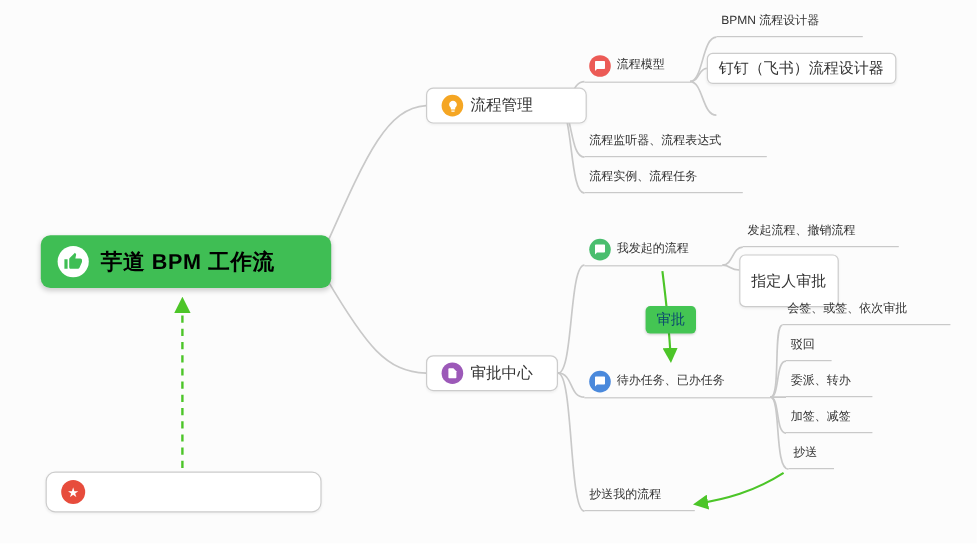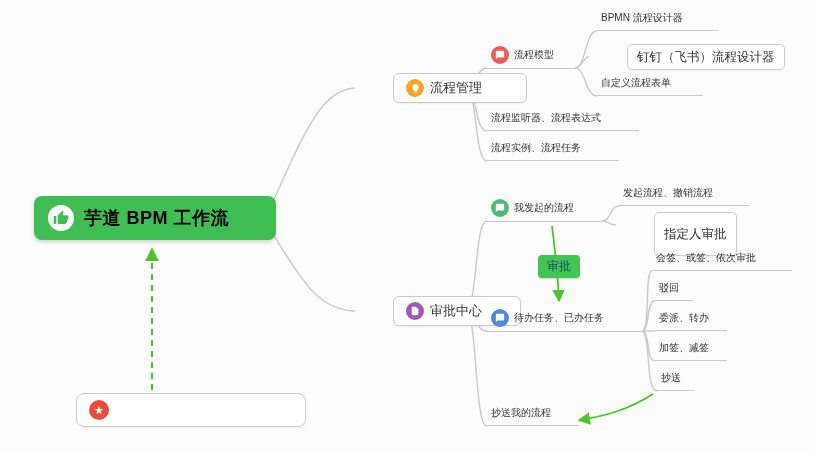--- a/index.html
+++ b/index.html
@@ -18,21 +18,21 @@
     position:absolute; font-size:10px; color:var(--text-dark,#333);
     line-height:16px; padding:0 4px 4px 4px; white-space:nowrap;
     border-bottom:1px solid var(--line-gray,#C9C9C9);
   }
   .leaf.with-icon{ display:flex; align-items:center; gap:5px; line-height:18px; }
 
   .box{
     position:absolute; display:flex; align-items:center; gap:6px;
     background:#fff; border:1px solid var(--border-gray,#CCCCCC);
     border-radius:6px; padding:0 12px; font-size:13px; color:var(--text-dark,#333);
-    white-space:nowrap; box-shadow:0 1px 2px rgba(0,0,0,.05);margin-left:38px;
+    white-space:nowrap; box-shadow:0 1px 2px rgba(0,0,0,.05);
   }
   .box.small{ font-size:12.5px; padding:0 9px; border-radius:5px; }
 
   .root-node{
     position:absolute; left:34px; top:196px; width:242px; height:44px;
     display:flex; align-items:center; gap:10px; padding:0 14px;
     background:var(--root-green,#3FBE54); border-radius:8px;
     color:#000000; font-size:18px; font-weight:bold; letter-spacing:.5px;
     box-shadow:0 2px 4px rgba(0,0,0,.18); white-space:nowrap;
   }
@@ -115,27 +115,26 @@
     </span>
     <span>流程模型</span>
   </div>
 
   <div class="leaf" style="left:597px;top:10px;width:122px">BPMN 流程设计器</div>
 
   <div class="box small" style="left:589px;top:44px;height:26px">
     <span>钉钉（飞书）流程设计器</span>
   </div>
 
-  <div class="leaf" style="left:597px;top:75px;width:106px">自定义流程表单</div>
 
   <div class="leaf" style="left:487px;top:110px;width:152px">流程监听器、流程表达式</div>
 
   <div class="leaf" style="left:487px;top:140px;width:132px">流程实例、流程任务</div>
 
-  <div class="box" style="left:355px;top:296px;width:128px;height:30px">
+  <div class="box" style="left:355px;top:296px;width:110px;height:30px">
     <span class="circle-icon icon-18" style="background:var(--icon-purple,#9C59B8)">
       <svg width="10" height="10" viewBox="0 0 24 24">
           <path fill="#fff" d="M14 2H6c-1.1 0-2 .9-2 2v16c0 1.1.9 2 2 2h12c1.1 0 2-.9 2-2V8l-6-6z"></path>
         </svg>
     </span>
     <span>审批中心</span>
   </div>
 
   <div class="leaf with-icon" style="left:487px;top:199px;width:115px">
     <span class="circle-icon icon-18" style="background:var(--icon-green,#49BE6E)">

